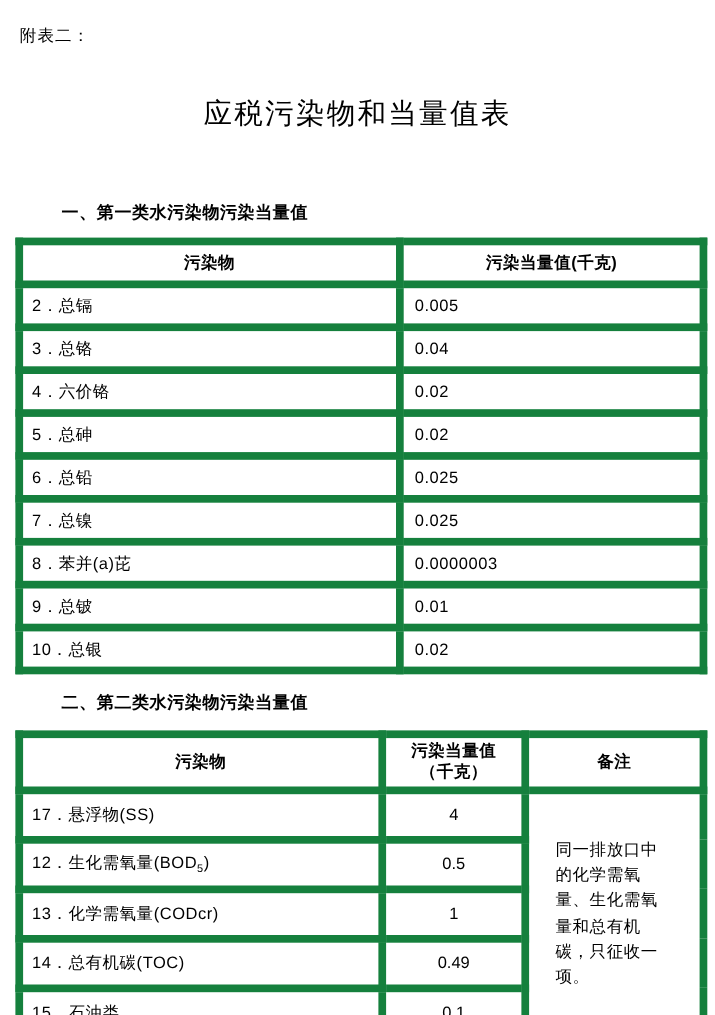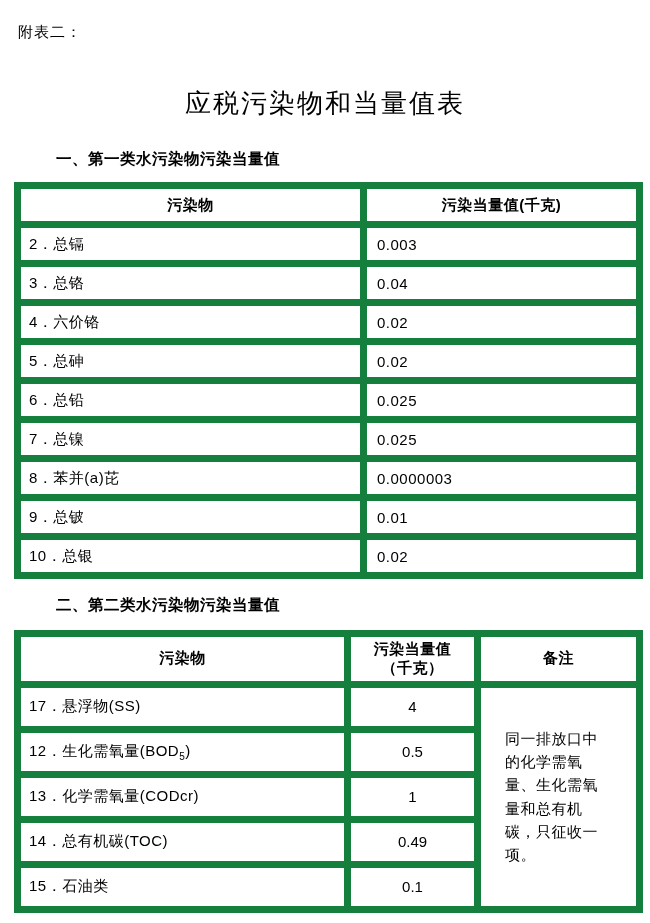--- a/index.html
+++ b/index.html
@@ -38,21 +38,21 @@
     margin-top: 44px;
     font-family: "DejaVu Serif", serif;
   }
   .section-heading {
     font-size: 15.5px;
     font-weight: bold;
     letter-spacing: 0.5px;
     padding-left: 42px;
     font-family: "DejaVu Serif", serif;
   }
-  .sec1-heading { margin-top: 28px; }
+  .sec1-heading { margin-top: 62px; }
   .sec2-heading { margin-top: 16px; }
 
   table {
     border-collapse: collapse;
     width: 622px;
     margin-top: 12px;
     table-layout: fixed;
   }
   table.t2 { margin-top: 14px; }
   td, th {
@@ -124,21 +124,21 @@
       </colgroup>
     <thead>
       <tr>
         <th>污染物</th>
         <th>污染当量值(千克)</th>
       </tr>
     </thead>
     <tbody>
       <tr>
         <td class="name">2．总镉</td>
-        <td class="val">0.003</td>
+        <td class="val">0.005</td>
       </tr>
       <tr>
         <td class="name">3．总铬</td>
         <td class="val">0.04</td>
       </tr>
       <tr>
         <td class="name">4．六价铬</td>
         <td class="val">0.02</td>
       </tr>
       <tr>

